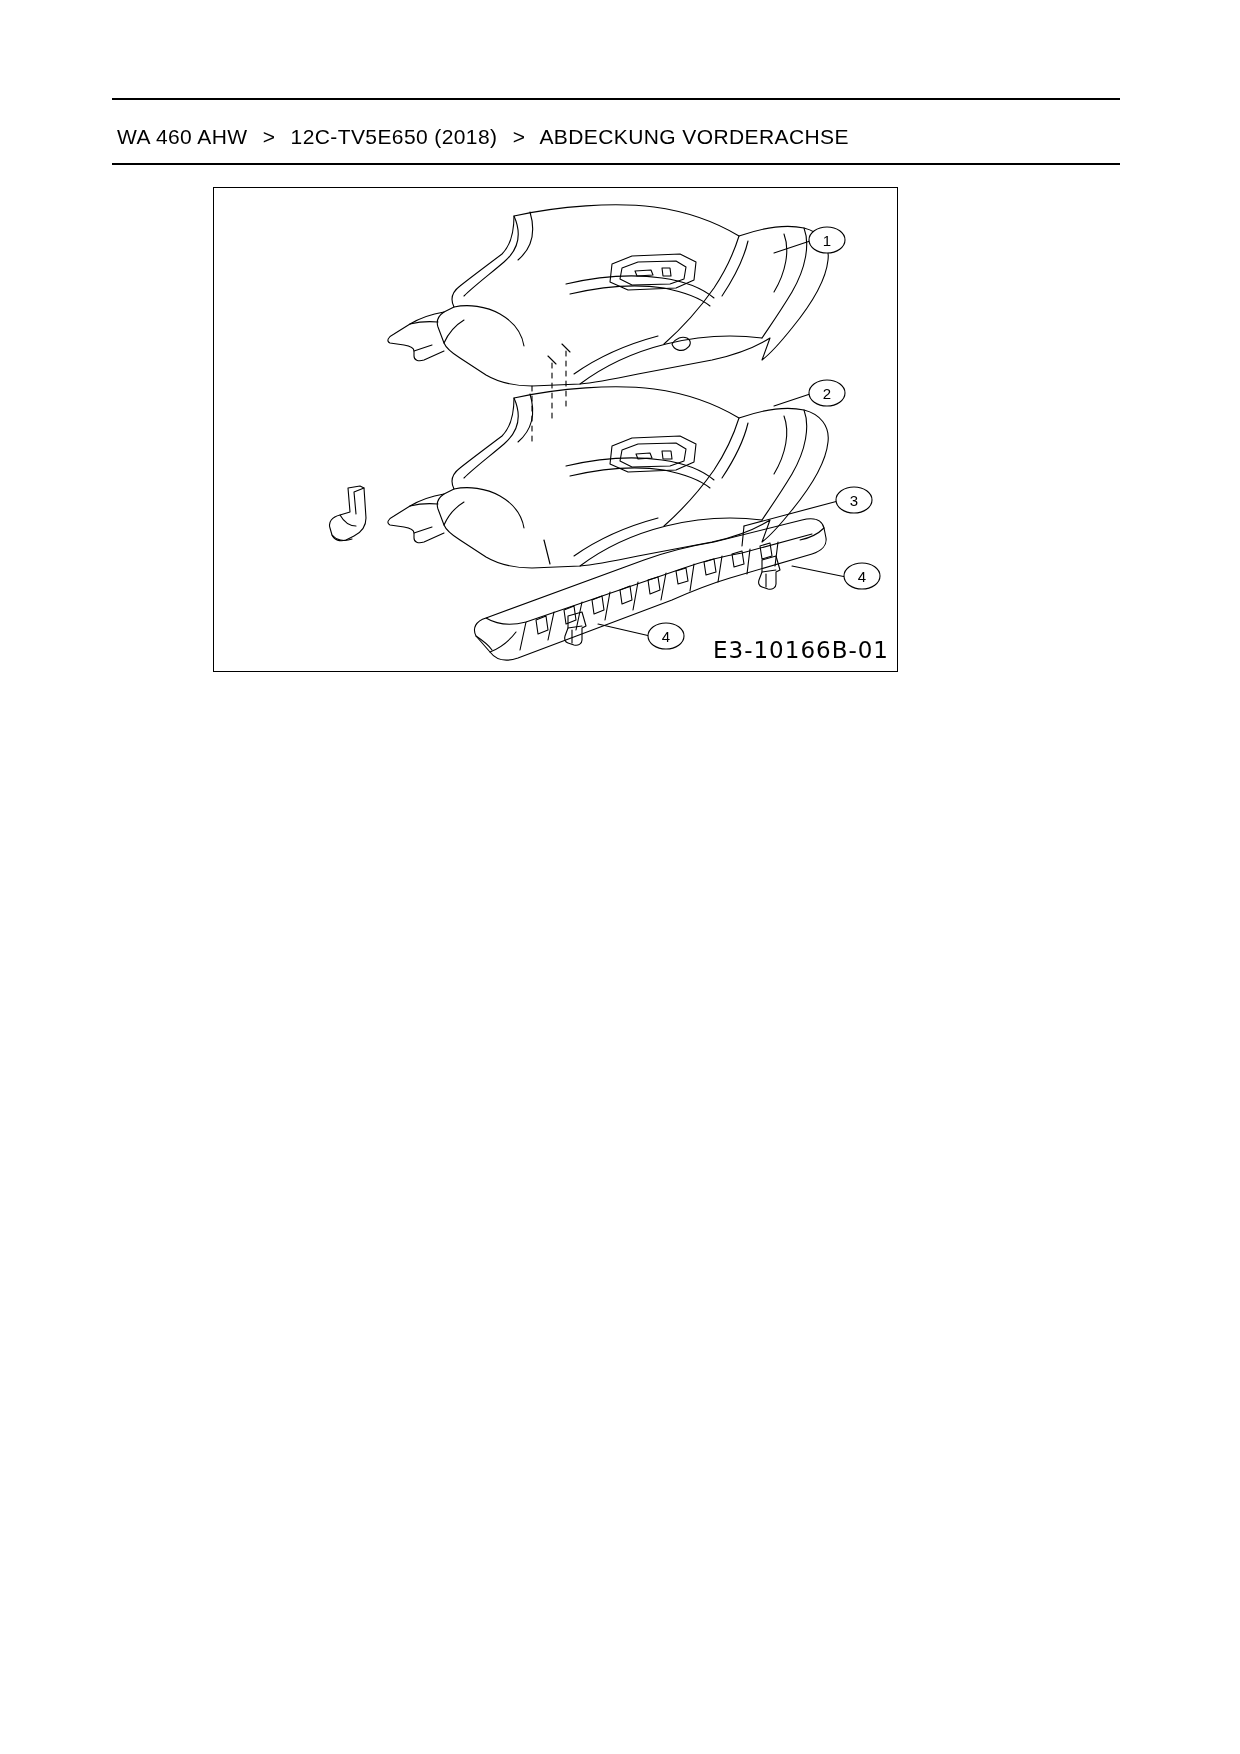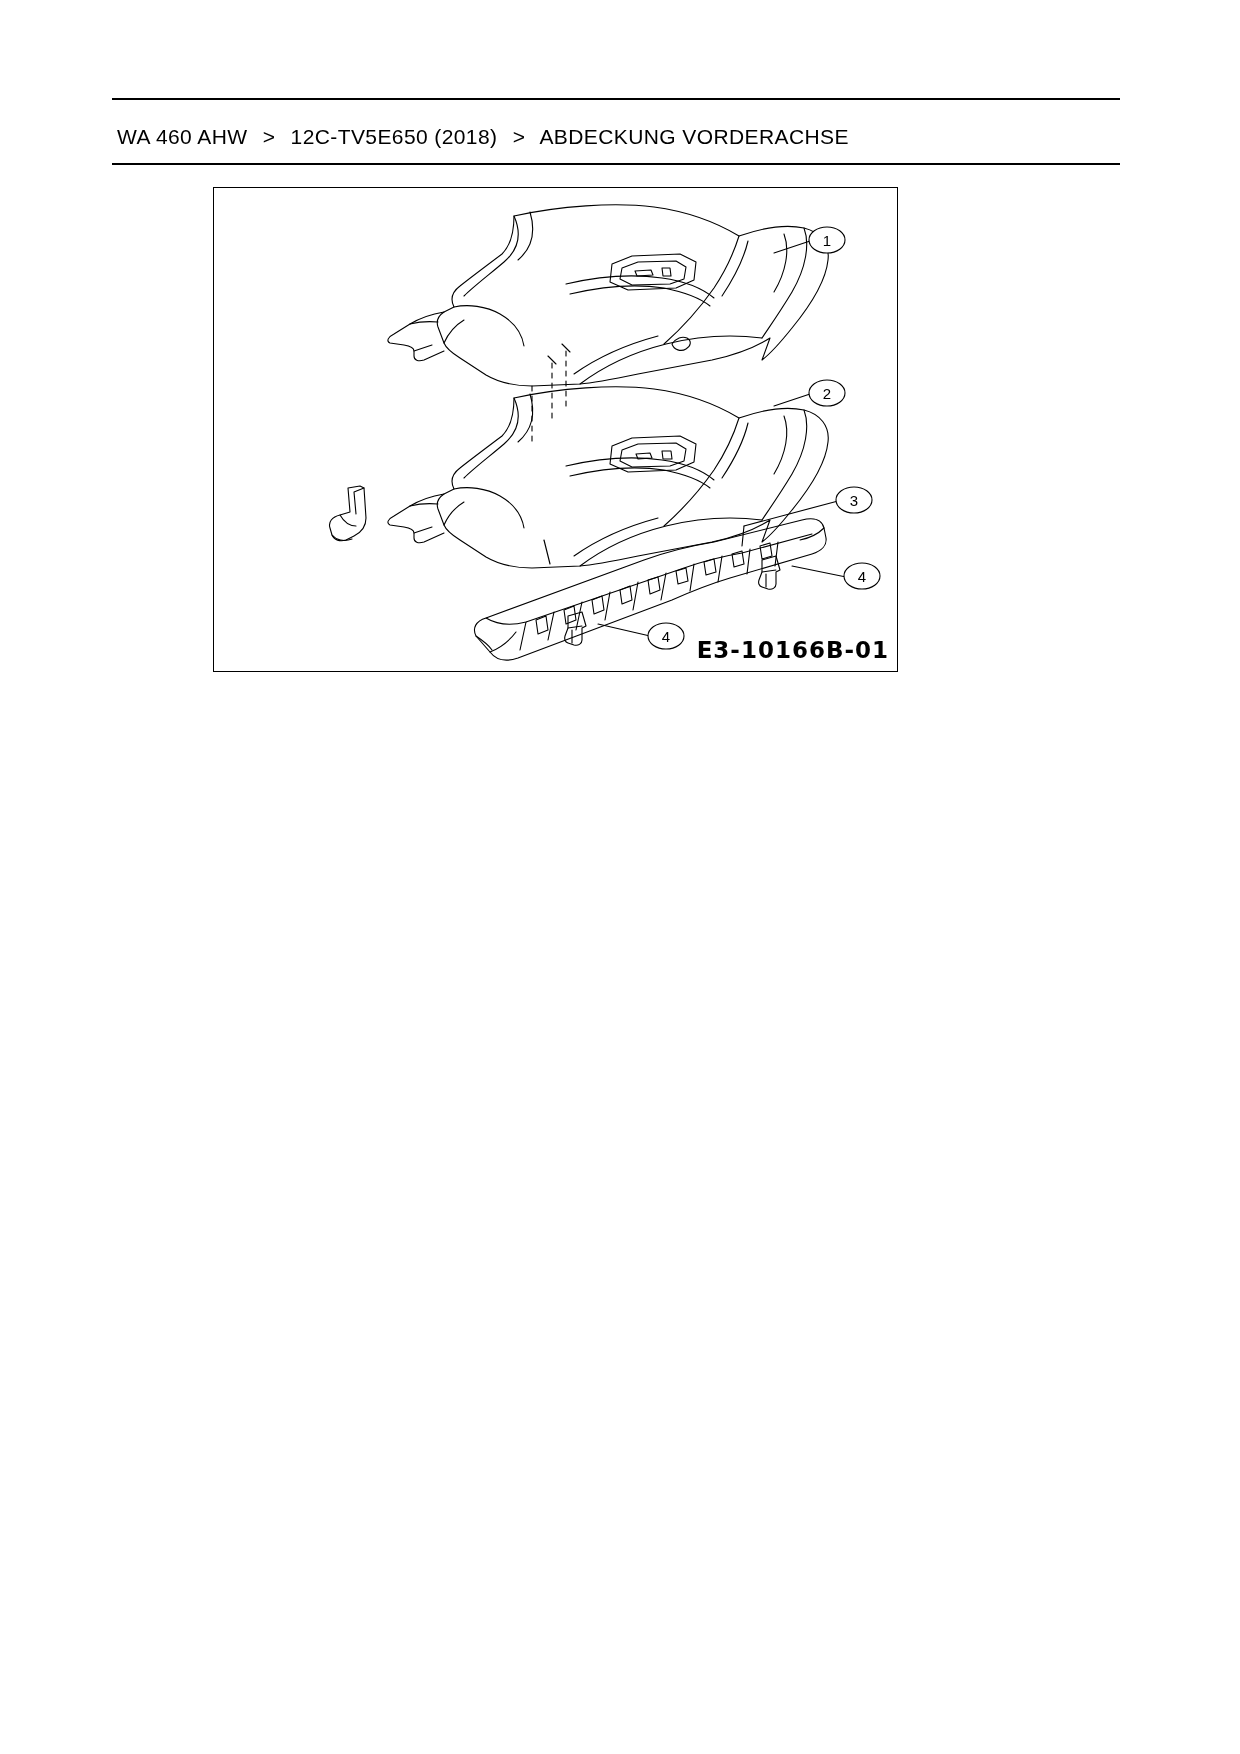--- a/index.html
+++ b/index.html
@@ -73,21 +73,21 @@
     display: block;
     width: 683px;
     height: 483px;
   }
   .fig-code {
     position: absolute;
     right: 8px;
     bottom: 8px;
     font-family: "DejaVu Sans", sans-serif;
     font-size: 23px;
-    font-weight: bold;
+    font-weight: normal;
     letter-spacing: 1px;
     white-space: nowrap;
   }
 </style>
 </head>
 <body>
 
 <div class="page">
 
   <div class="hdr-rule-top"></div>

